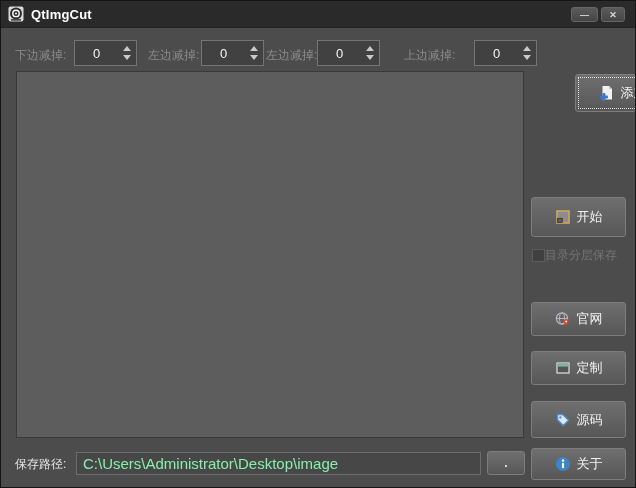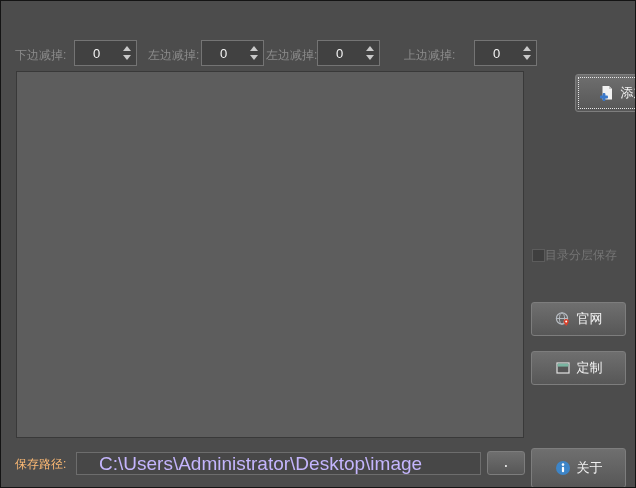--- a/index.html
+++ b/index.html
@@ -61,40 +61,58 @@
     display:flex; align-items:center; justify-content:center; gap:6px;
     cursor:pointer;
   }
   .side-btn.focused { outline:1px dotted #e6e6e6; outline-offset:-4px;margin-left:44px; }
   .icon { display:inline-flex; width:16px; height:16px; }
   
   .checkbox-row { position:absolute; left:531px; top:246px; display:flex; align-items:center; gap:0; }
   .cb-box { width:13px; height:13px; background:#3f3f3f; border:1px solid #5c5c5c; cursor:pointer; }
   .cb-label { color:#757575; font-size:12px; white-space:nowrap; }
   
-  .footer-label { position:absolute; left:14px; top:455px; color:#fdba74; font-size:12px; }
+  .footer-label { position:absolute; left:14px; top:455px; color:#e5e5e5; font-size:12px; }
   .path-input {
     position:absolute; left:75px; top:451px; width:405px; height:23px;
     background:#474747; border:1px solid #6d6d6d;
-    color:#c4b5fd; font-size:19px; padding:0 22px;
+    color:#86efac; font-size:15px; padding:0 6px;
     font-family:"Liberation Sans", sans-serif;
   }
   .dot-btn {
     position:absolute; left:486px; top:450px; width:38px; height:24px;
     background:linear-gradient(180deg,#6f6f6f,#575757);
     border:1px solid #7d7d7d; border-radius:3px;
     color:#e8e8e8; font-size:12px; font-weight:bold;
     display:flex; align-items:center; justify-content:center; cursor:pointer;
   }
 </style>
 </head>
 <body>
 
 <div class="window">
 
+  <div class="titlebar">
+    <span class="app-icon">
+      <svg width="16" height="16" viewBox="0 0 16 16">
+        <rect x="0.5" y="0.5" width="15" height="15" rx="2" fill="#d9d9d9"></rect>
+        <circle cx="8" cy="7.4" r="6" fill="#2d2d2d"></circle>
+        <circle cx="8" cy="7.4" r="3.2" fill="none" stroke="#ffffff" stroke-width="1.4"></circle>
+        <circle cx="8" cy="7.4" r="1" fill="#ffffff"></circle>
+        <rect x="3" y="13.2" width="10" height="1.4" fill="#2d2d2d"></rect>
+      </svg>
+    </span>
+    <span class="title-text">QtImgCut</span>
+    <div class="win-btn min">
+      <span>—</span>
+    </div>
+    <div class="win-btn close">
+      <span>✕</span>
+    </div>
+  </div>
 
   <span class="spin-label" style="left:14px">下边减掉:</span>
   <div class="spinbox" style="left:73px">
     <span class="spin-value">0</span>
     <span class="spin-arrows">
       <span class="arrow-up"></span>
       <span class="arrow-down"></span>
     </span>
   </div>
 
@@ -133,20 +151,29 @@
         <path d="M3.5 1h6.5l3 3v10.5h-9.5z" fill="#f2f2f2"></path>
         <path d="M10 1v3h3z" fill="#c4c4c4"></path>
         <rect x="1" y="10.6" width="8" height="2.8" rx="1" fill="#3a78c9"></rect>
         <rect x="3.6" y="8" width="2.8" height="8" rx="1" fill="#3a78c9"></rect>
       </svg>
     </span>
     <span>添加</span>
   </div>
 
 
+  <div class="side-btn" style="top:196px;height:40px">
+    <span class="icon">
+      <svg width="16" height="16" viewBox="0 0 16 16">
+        <rect x="2" y="2" width="12" height="12" fill="#8c8c8c" stroke="#cfa75e" stroke-width="1.6"></rect>
+        <rect x="2.6" y="9.4" width="4.6" height="4" fill="#5f5f5f" stroke="#3c3c3c" stroke-width="1"></rect>
+      </svg>
+    </span>
+    <span>开始</span>
+  </div>
 
   <div class="checkbox-row">
     <span class="cb-box"></span>
     <span class="cb-label">目录分层保存</span>
   </div>
 
   <div class="side-btn" style="top:301px;height:34px">
     <span class="icon">
       <svg width="16" height="16" viewBox="0 0 16 16">
         <circle cx="7" cy="7.5" r="5.6" fill="none" stroke="#b5bac0" stroke-width="1.2"></circle>
@@ -162,22 +189,31 @@
   <div class="side-btn" style="top:350px;height:34px">
     <span class="icon">
       <svg width="16" height="16" viewBox="0 0 16 16">
         <rect x="2" y="3" width="12" height="10" fill="#555555" stroke="#e2e2e2" stroke-width="1.2"></rect>
         <rect x="2.6" y="3.6" width="10.8" height="3" fill="#79b5a1"></rect>
       </svg>
     </span>
     <span>定制</span>
   </div>
 
-
-  <div class="side-btn" style="top:447px;height:40px">
+  <div class="side-btn" style="top:400px;height:37px">
+    <span class="icon">
+      <svg width="16" height="16" viewBox="0 0 16 16">
+        <path d="M2.5 2.5 h5.2 l5.8 5.8 -5.2 5.2 -5.8 -5.8 z" fill="#dce9f5" stroke="#4a8fd0" stroke-width="1.4" stroke-linejoin="round"></path>
+        <circle cx="5.4" cy="5.4" r="1.2" fill="#4a8fd0"></circle>
+      </svg>
+    </span>
+    <span>源码</span>
+  </div>
+
+  <div class="side-btn" style="top:447px;height:32px">
     <span class="icon">
       <svg width="16" height="16" viewBox="0 0 16 16">
         <circle cx="8" cy="8" r="7" fill="#3d85c8"></circle>
         <circle cx="8" cy="4.6" r="1.3" fill="#ffffff"></circle>
         <rect x="6.9" y="6.7" width="2.2" height="5.6" rx="1.1" fill="#ffffff"></rect>
       </svg>
     </span>
     <span>关于</span>
   </div>
 

